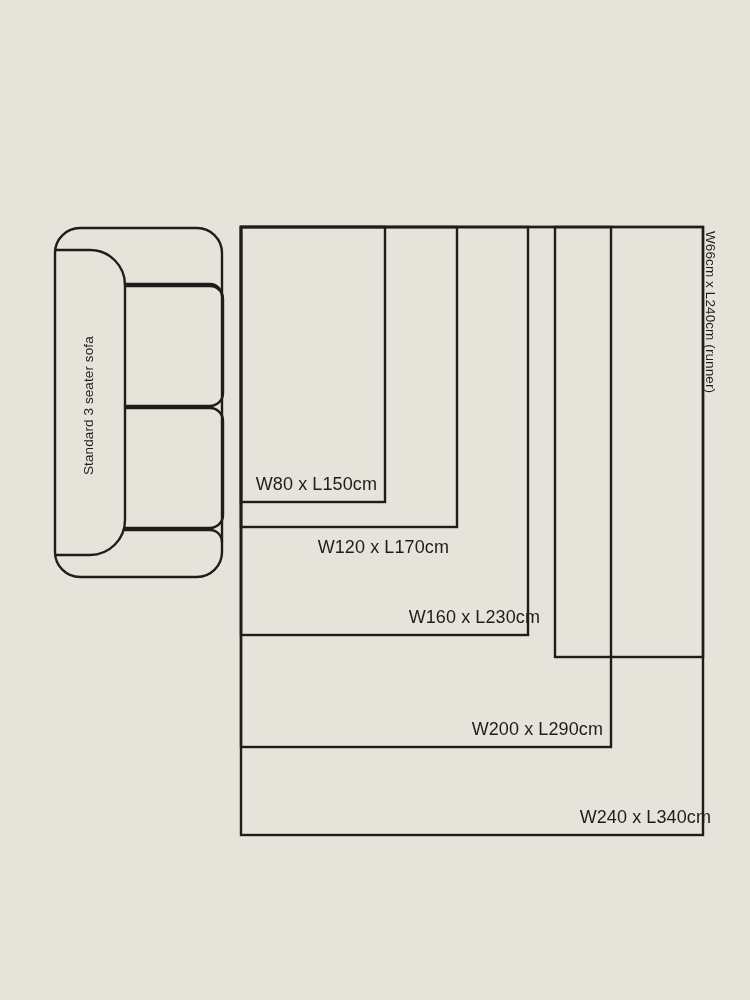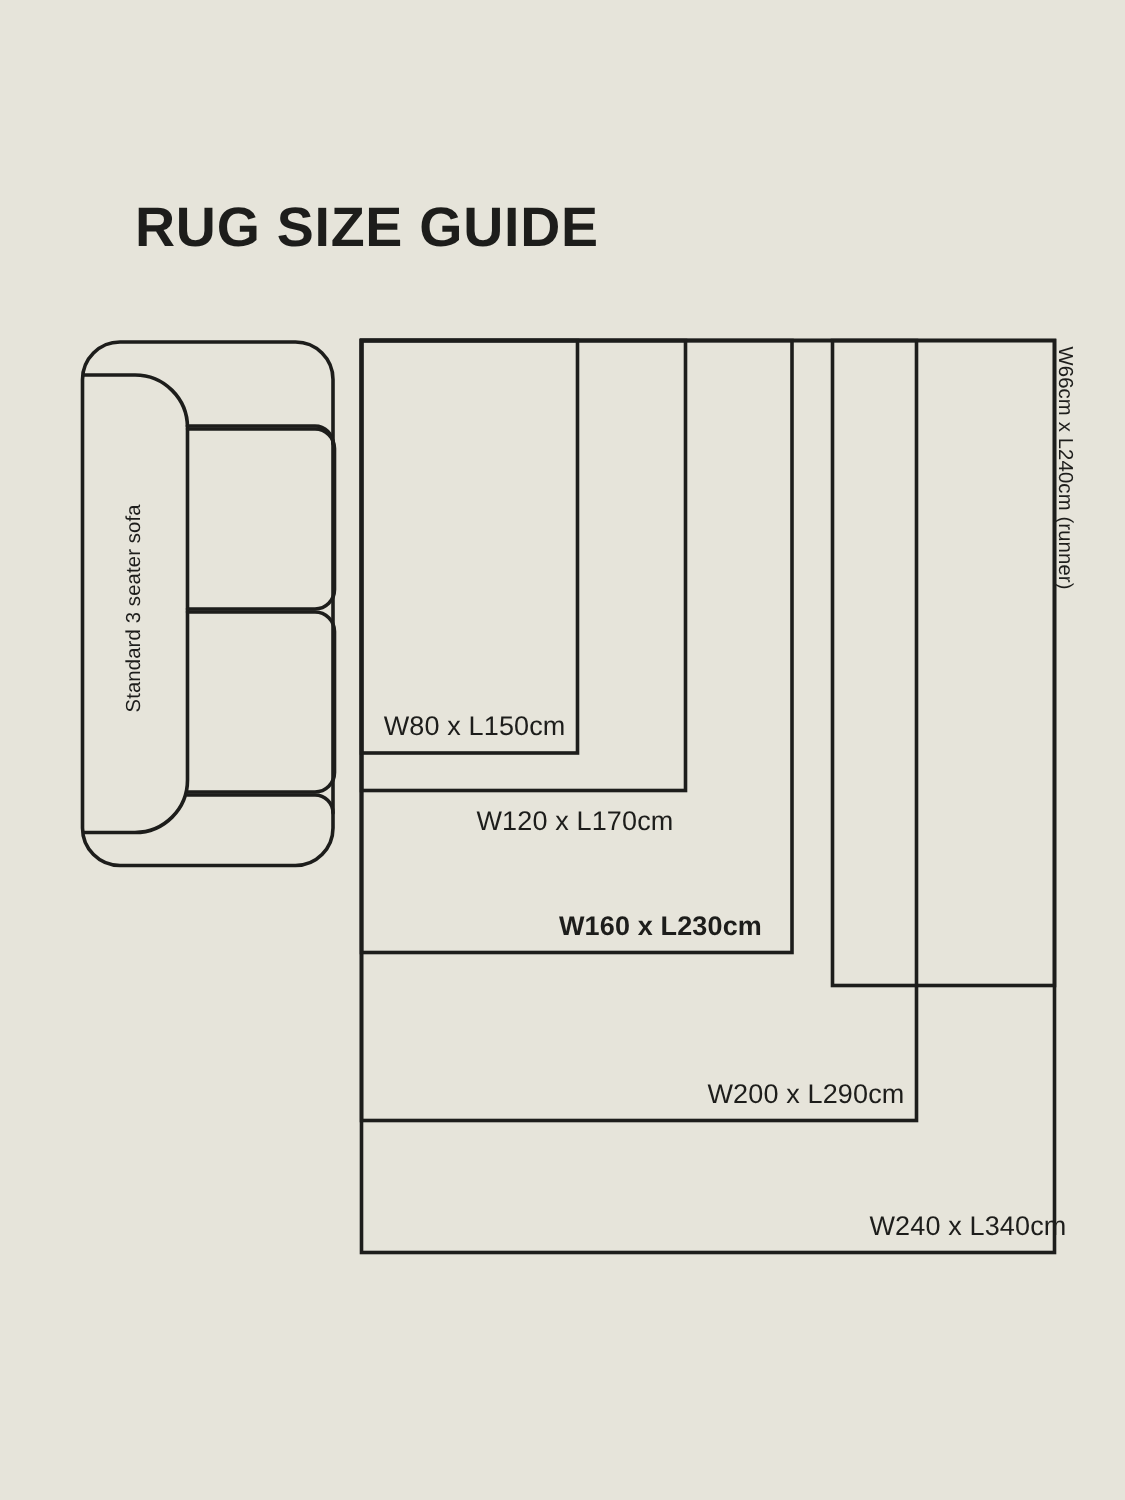--- a/index.html
+++ b/index.html
@@ -72,21 +72,20 @@
     letter-spacing: 0.1px;
     transform-origin: 0 0;
     transform: rotate(-90deg);
   }
 </style>
 </head>
 <body>
 
 <div id="poster">
 
-  <div id="title">RUG SIZE GUIDE</div>
 
   <svg id="diagram" viewBox="0 0 750 1000" xmlns="http://www.w3.org/2000/svg">
 
     <g fill="none" stroke="#1d1d1b" stroke-width="2.4" stroke-linejoin="round" stroke-linecap="round">
 
       <path d="M 80,228 L 197,228 A 25,25 0 0 1 222,253 L 222,552 A 25,25 0 0 1 197,577 L 80,577 A 25,25 0 0 1 55,552 L 55,253 A 25,25 0 0 1 80,228 Z"></path>
 
       <path d="M 56,250 L 90,250 A 35,35 0 0 1 125,285 L 125,520 A 35,35 0 0 1 90,555 L 56,555"></path>
 
       <path d="M 125,284 L 210,284 A 12,12 0 0 1 222,296"></path>
@@ -109,21 +108,21 @@
       <rect x="241" y="227" width="144" height="275"></rect>
       <rect x="555" y="227" width="148" height="430"></rect>
     </g>
 
   </svg>
 
   <div class="rug-label right-aligned" style="left:377px; top:495px;">W80 x L150cm</div>
 
   <div class="rug-label right-aligned" style="left:449px; top:520px;margin-top:38px;">W120 x L170cm</div>
 
-  <div class="rug-label right-aligned" style="left:508px; top:628px;font-weight:bold;">W160 x L230cm</div>
+  <div class="rug-label right-aligned" style="left:540px; top:628px;">W160 x L230cm</div>
 
   <div class="rug-label right-aligned" style="left:603px; top:740px;text-align:right;">W200 x L290cm</div>
 
   <div class="rug-label right-aligned" style="left:711px; top:828px;">W240 x L340cm</div>
 
   <div id="runner-label">W66cm x L240cm (runner)</div>
 
   <div id="sofa-label">Standard 3 seater sofa</div>
 
 </div>

